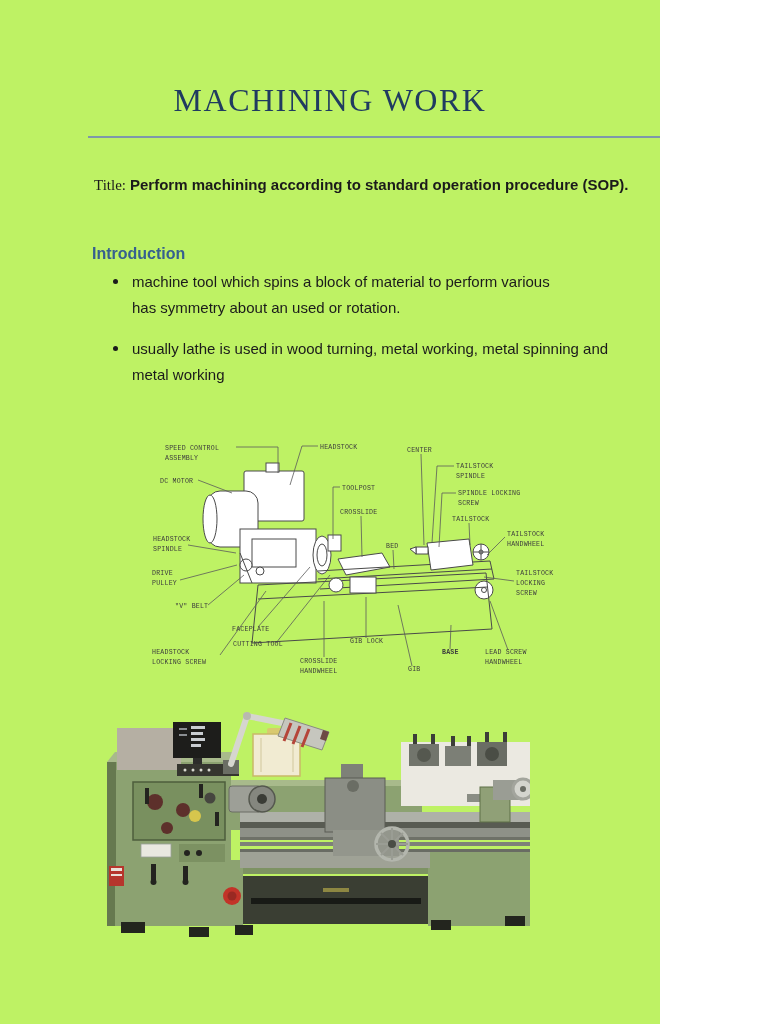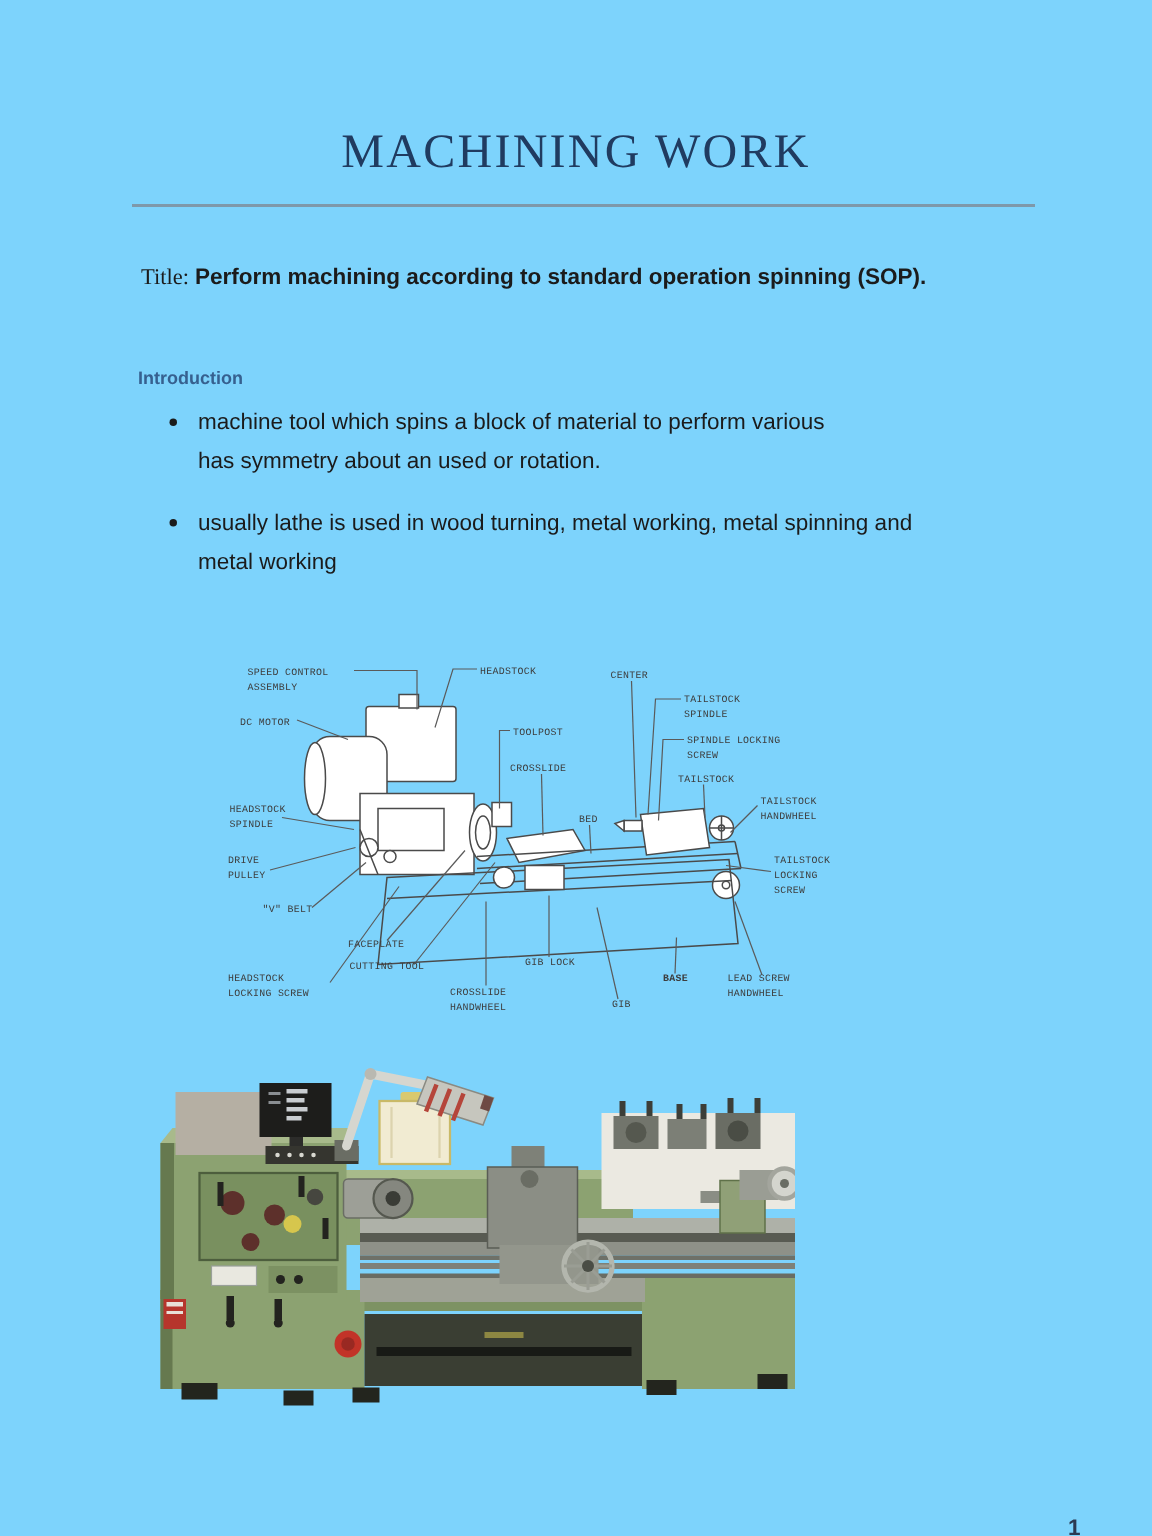--- a/index.html
+++ b/index.html
@@ -1,29 +1,29 @@
 <!DOCTYPE html>
 <html><head>
 <meta charset="utf-8">
 <style>
   html,body{margin:0;padding:0;background:#fff;}
-  .page{position:relative;width:768px;height:1024px;background:#7dd3fc;overflow:hidden;
+  .page{position:relative;width:660px;height:1024px;background:#bef264;overflow:hidden;
         font-family:"Liberation Sans",sans-serif;}
 
   .doc-heading{position:absolute;top:82px;left:0;width:100%;text-align:center;margin:0;
         font-family:"Liberation Serif","DejaVu Serif",serif;font-weight:400;
         font-size:32px;letter-spacing:1.5px;color:#203b60;}
   .rule{position:absolute;top:136px;left:88px;width:602px;height:0;
         border-top:2px solid #7e98aa;}
 
   .title-line{position:absolute;top:176px;left:94px;margin:0;font-size:15px;color:#1b1b1b;}
   .title-line .t-label{font-weight:400;margin-right:4px;font-family:Liberation Serif, serif;}
   .title-line .t-bold{font-weight:bold;}
 
-  .section-heading{position:absolute;top:245px;left:92px;margin:0;font-size:12px;
+  .section-heading{position:absolute;top:245px;left:92px;margin:0;font-size:16px;
         font-weight:bold;color:#36608f;}
 
   .bullets{position:absolute;top:269px;left:113px;}
   .bullet-item{display:flex;margin-bottom:15px;}
   .dot{width:5px;height:5px;border-radius:50%;background:#1b1b1b;
         margin-top:10px;margin-right:14px;flex:none;}
   .bl{font-size:15px;line-height:26px;color:#1b1b1b;white-space:nowrap;}
 
   .diagram{position:absolute;left:140px;top:433px;width:440px;height:255px;}
   .photo{position:absolute;left:95px;top:692px;width:435px;height:253px;}
@@ -39,21 +39,21 @@
   .leader{stroke:#5a5a5a;stroke-width:0.8;fill:none;}
 </style>
 </head>
 <body>
 
 <div class="page">
 
   <h1 class="doc-heading">MACHINING WORK</h1>
   <div class="rule"></div>
 
-  <p class="title-line"><span class="t-label">Title:</span><span class="t-bold">Perform machining according to standard operation spinning (SOP).</span></p>
+  <p class="title-line"><span class="t-label">Title:</span><span class="t-bold">Perform machining according to standard operation procedure (SOP).</span></p>
 
   <h2 class="section-heading">Introduction</h2>
 
   <div class="bullets">
     <div class="bullet-item">
       <span class="dot"></span>
       <div class="bl">
         <div>machine tool which spins a block of material to perform various</div>
         <div>has symmetry about an used or rotation.</div>
       </div>

